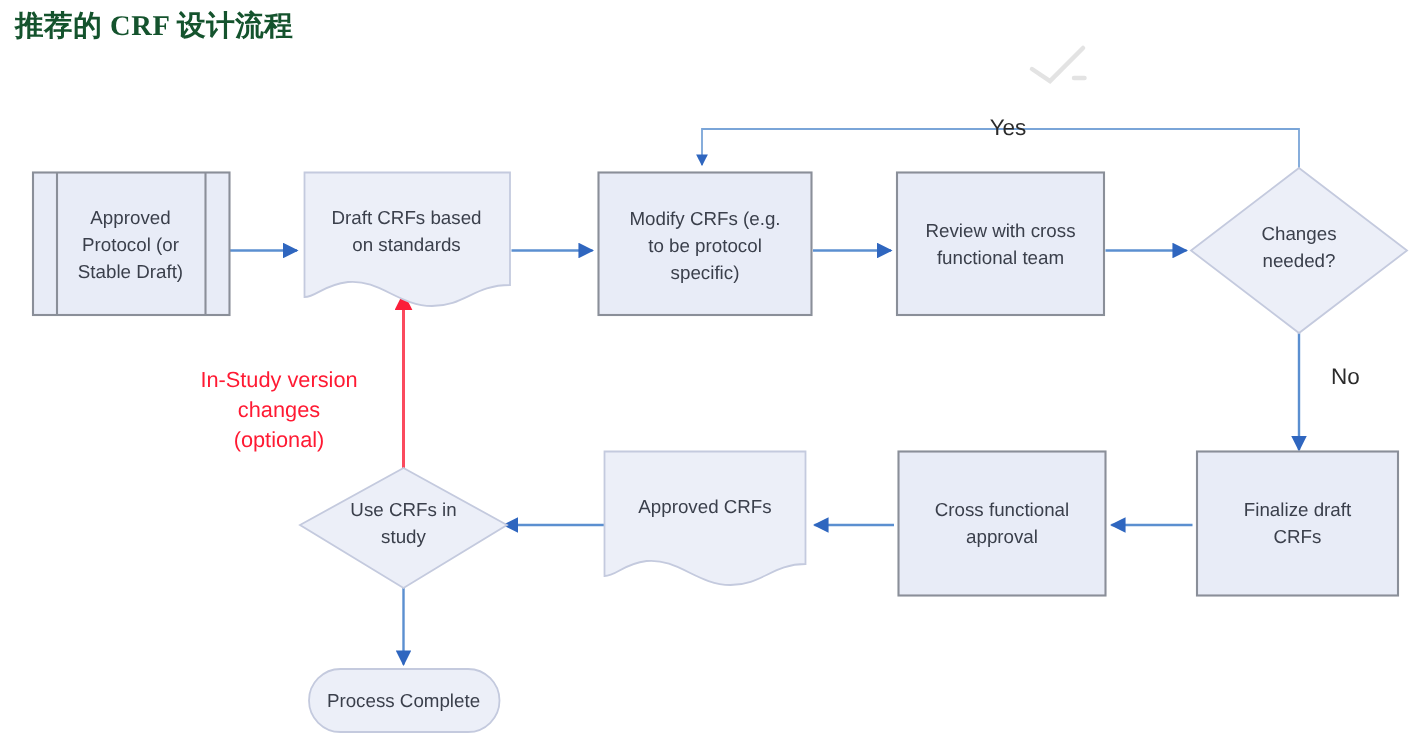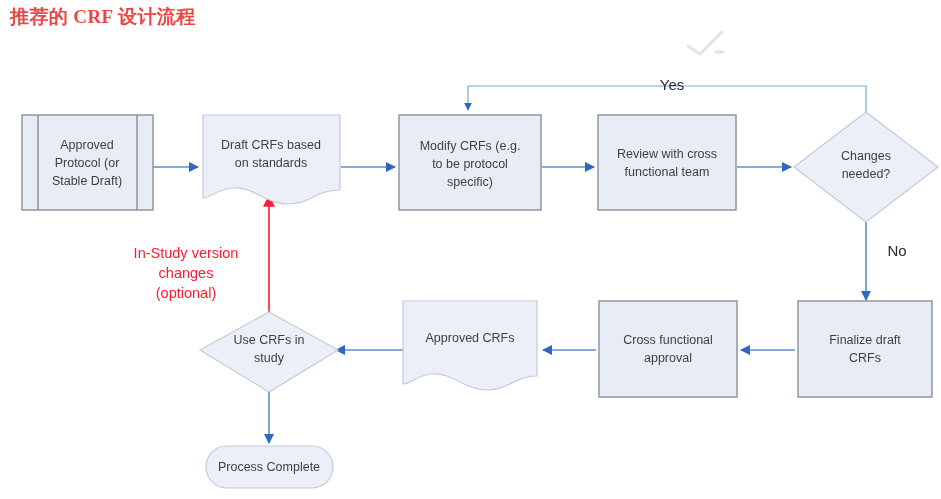--- a/index.html
+++ b/index.html
@@ -20,21 +20,21 @@
     height: 499px;
     background: #ffffff;
   }
   #title {
     position: absolute;
     left: 10px;
     top: 4px;
     font-family: "Liberation Serif", serif;
     font-size: 19px;
     font-weight: bold;
-    color: #ef4444;
+    color: #14532d;
     letter-spacing: 0.4px;
     white-space: nowrap;
   }
   #flow-svg {
     position: absolute;
     left: 0;
     top: 0;
   }
   .node-label {
     font-family: "Liberation Sans", sans-serif;

